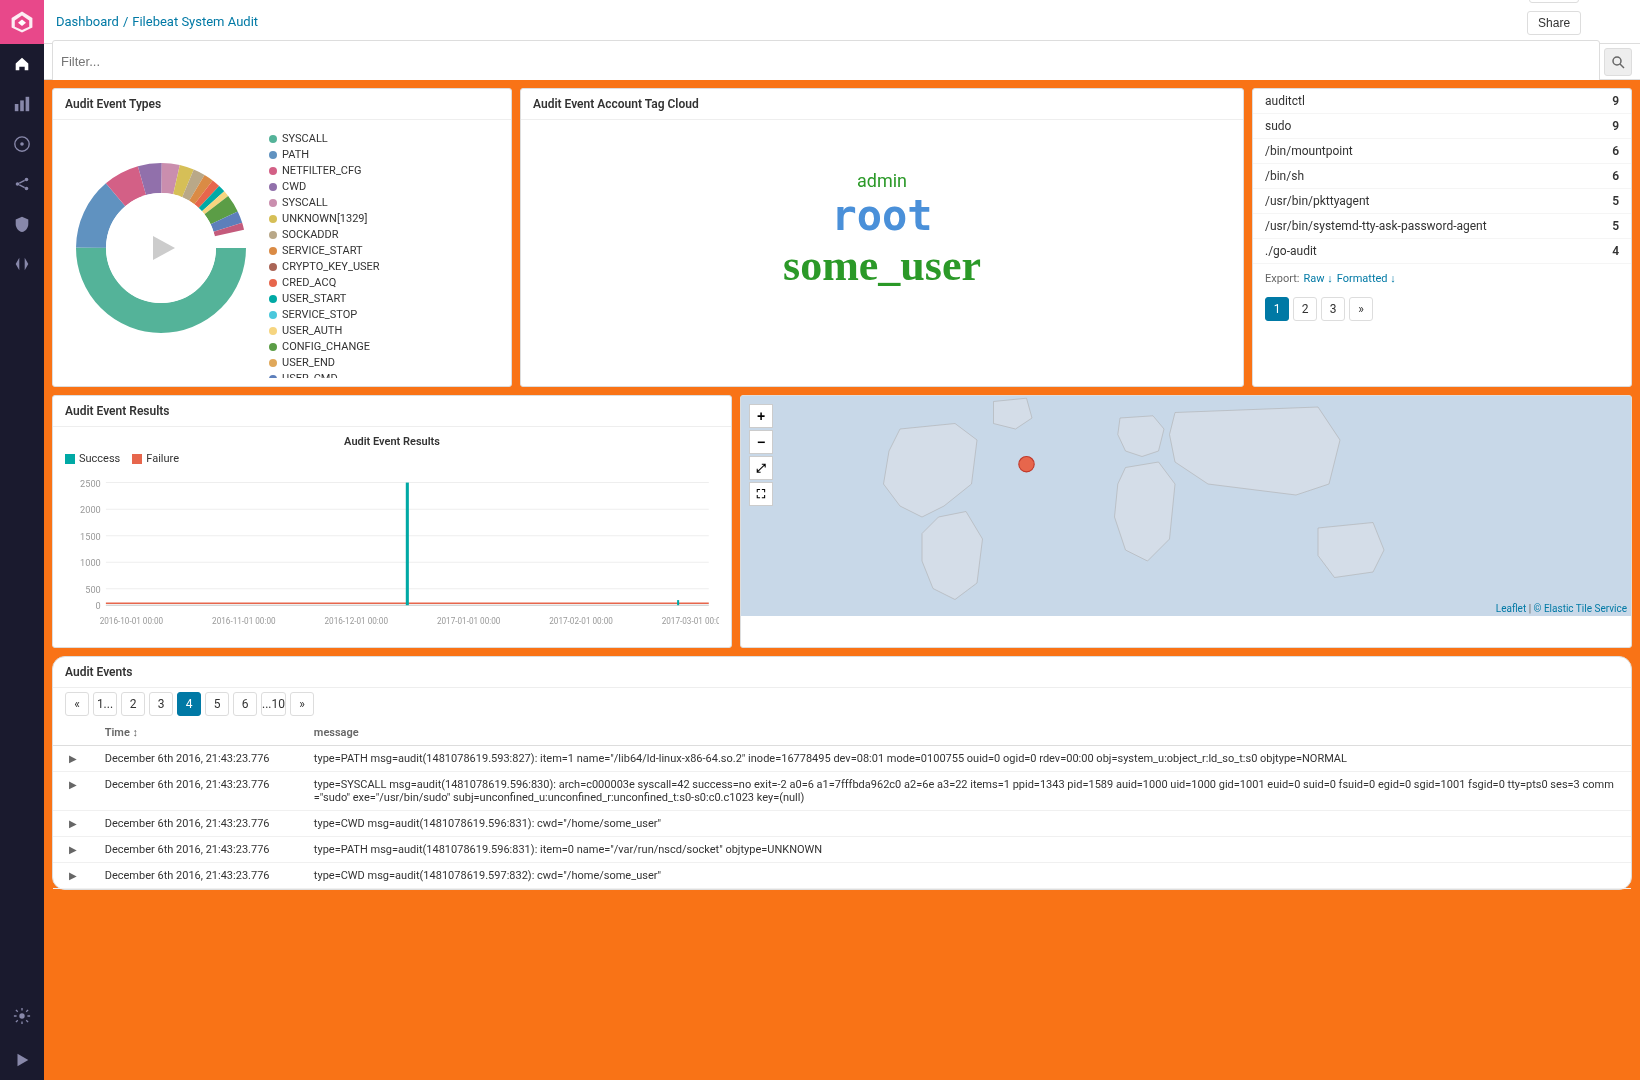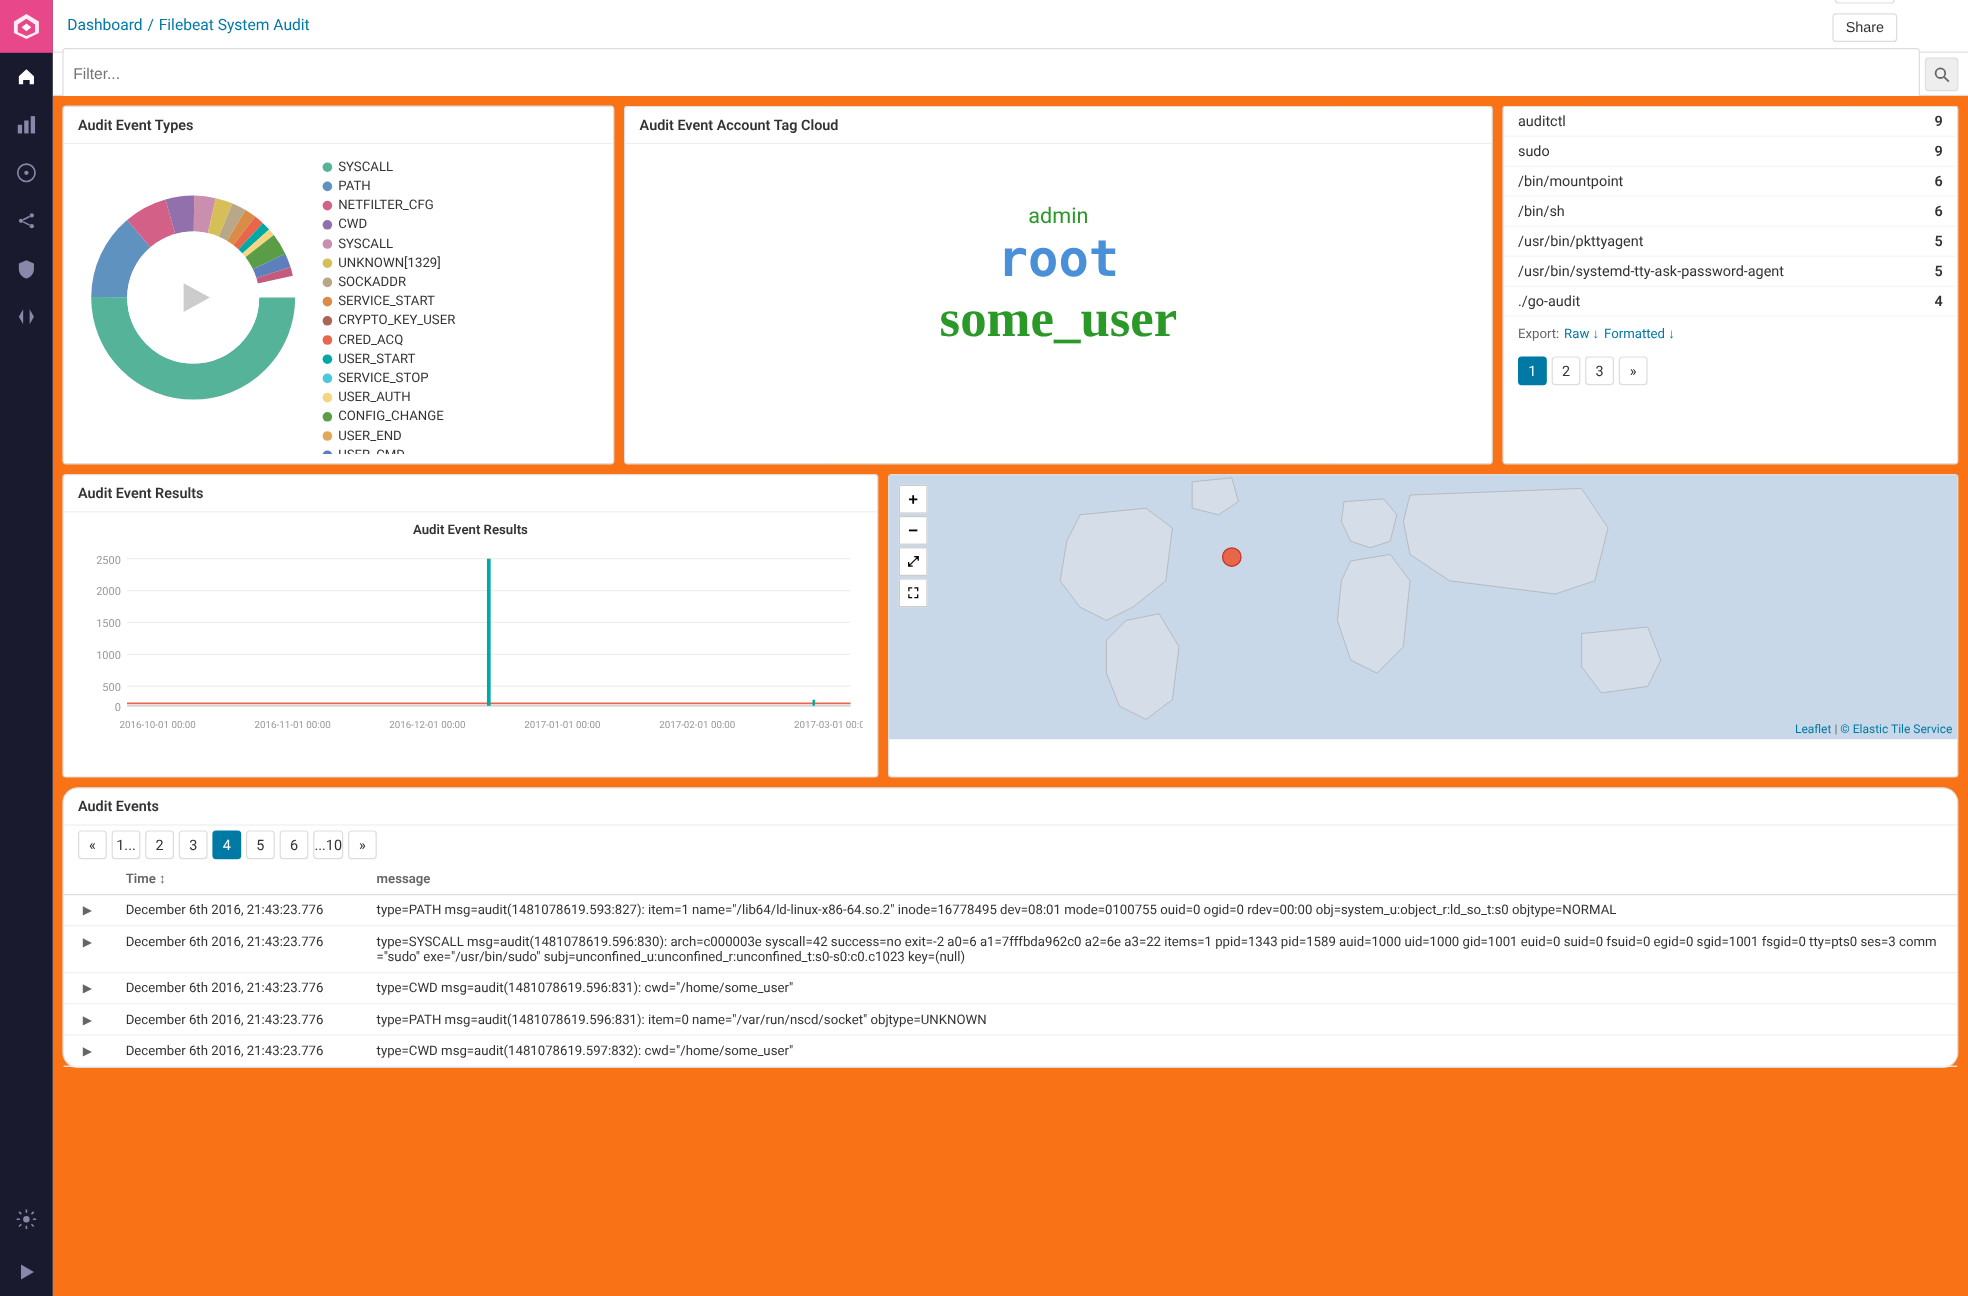--- a/index.html
+++ b/index.html
@@ -350,20 +350,30 @@
         </div>
       </div>
     </div>
 
     <div class="grid-row">
 
       <div class="panel panel-results">
         <div class="panel-title">Audit Event Results</div>
         <div class="chart-area">
           <div style="text-align:center; font-size:11px; font-weight:600; margin-bottom:4px;">Audit Event Results</div>
+          <div class="chart-legend">
+            <div class="chart-legend-item">
+              <div class="chart-legend-color" style="background:#00A9A5;"></div>
+              <span>Success</span>
+            </div>
+            <div class="chart-legend-item">
+              <div class="chart-legend-color" style="background:#E7664C;"></div>
+              <span>Failure</span>
+            </div>
+          </div>
           <svg class="chart-svg" viewBox="0 0 640 150">
 
             <line x1="40" y1="10" x2="630" y2="10" stroke="#eee" stroke-width="1"></line>
             <line x1="40" y1="36" x2="630" y2="36" stroke="#eee" stroke-width="1"></line>
             <line x1="40" y1="62" x2="630" y2="62" stroke="#eee" stroke-width="1"></line>
             <line x1="40" y1="88" x2="630" y2="88" stroke="#eee" stroke-width="1"></line>
             <line x1="40" y1="114" x2="630" y2="114" stroke="#eee" stroke-width="1"></line>
             <line x1="40" y1="130" x2="630" y2="130" stroke="#eee" stroke-width="1"></line>
 
             <text x="35" y="14" text-anchor="end" font-size="9" fill="#999">2500</text>

